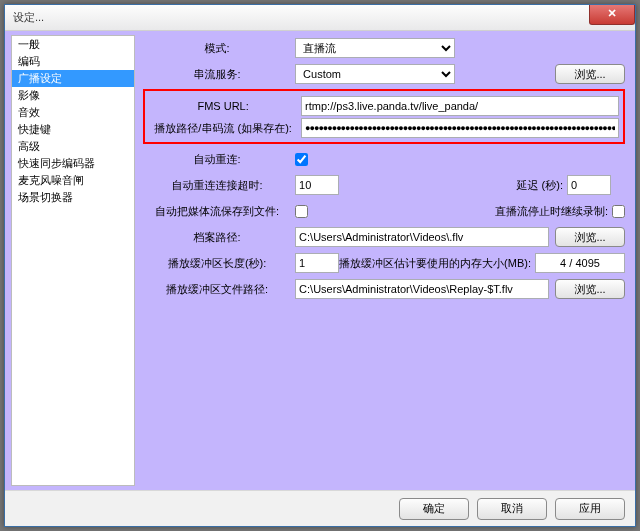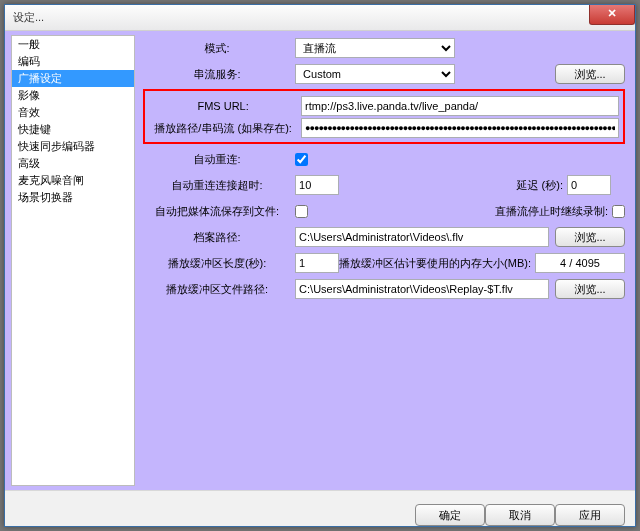--- a/index.html
+++ b/index.html
@@ -15,21 +15,21 @@
   .main { flex:1; padding:6px 10px 0 8px;}
   .row { display:flex; align-items:center; margin-bottom:4px; height:22px;}
   .row .lbl { text-align:center; padding-right:4px; color:#000; white-space:nowrap;}
   .row .lbl.w1 { width:152px; }
   select, input[type=text] { border:1px solid #abadb3; background:#fff; height:20px; padding:0 3px; font-size:11px;}
   select { padding-right:14px;}
   .btn { display:inline-flex; align-items:center; justify-content:center; height:20px; border:1px solid #8a8a8a; background:linear-gradient(#fdfdfd,#e3e3e3); border-radius:4px; cursor:pointer; min-width:70px;}
   .redbox { border:2px solid #ff0000; padding:5px 4px 4px; margin-bottom:4px;}
   .redbox .row { height:20px; margin-bottom:2px;}
   .chk { width:13px; height:13px;}
-  .footer { position:absolute; bottom:0; left:0; right:0; height:36px; background:#f1f1f1; border-top:1px solid #d8d8d8; display:flex; justify-content:flex-end; align-items:flex-end; padding-right:10px;}
+  .footer { position:absolute; bottom:0; left:0; right:0; height:36px; background:#f1f1f1; border-top:1px solid #d8d8d8; display:flex; justify-content:flex-end; align-items:center; gap:8px; padding-right:10px;}
   .footer .btn { height:22px; min-width:70px;}
   .rightlbl { color:#000; white-space:nowrap; margin-left:auto; padding-right:4px;}
   .cell-ro { border:1px solid #abadb3; background:#fff; height:20px; padding:0 4px; display:flex; align-items:center; color:#000;}
 </style>
 </head>
 <body>
 
 <div class="window">
   <div class="titlebar">
     <span class="title">设定...</span>
@@ -39,22 +39,22 @@
   </div>
 
   <div class="content">
     <div class="sidebar" id="sidebar">
         <div class="item">一般</div>
         <div class="item">编码</div>
         <div class="item selected">广播设定</div>
         <div class="item">影像</div>
         <div class="item">音效</div>
         <div class="item">快捷键</div>
+        <div class="item">高级</div>
         <div class="item">快速同步编码器</div>
-        <div class="item">高级</div>
         <div class="item">麦克风噪音闸</div>
         <div class="item">场景切换器</div>
       </div>
 
     <div class="main">
 
       <div class="row">
         <span class="lbl w1">模式:</span>
         <select style="width:160px"><option>直播流</option></select>
       </div>

